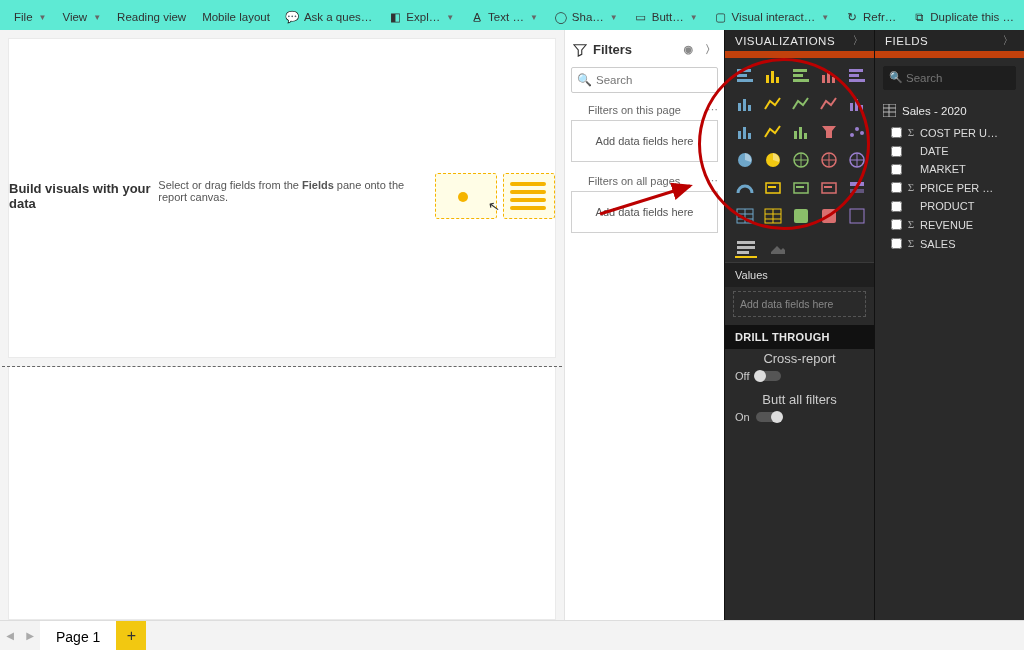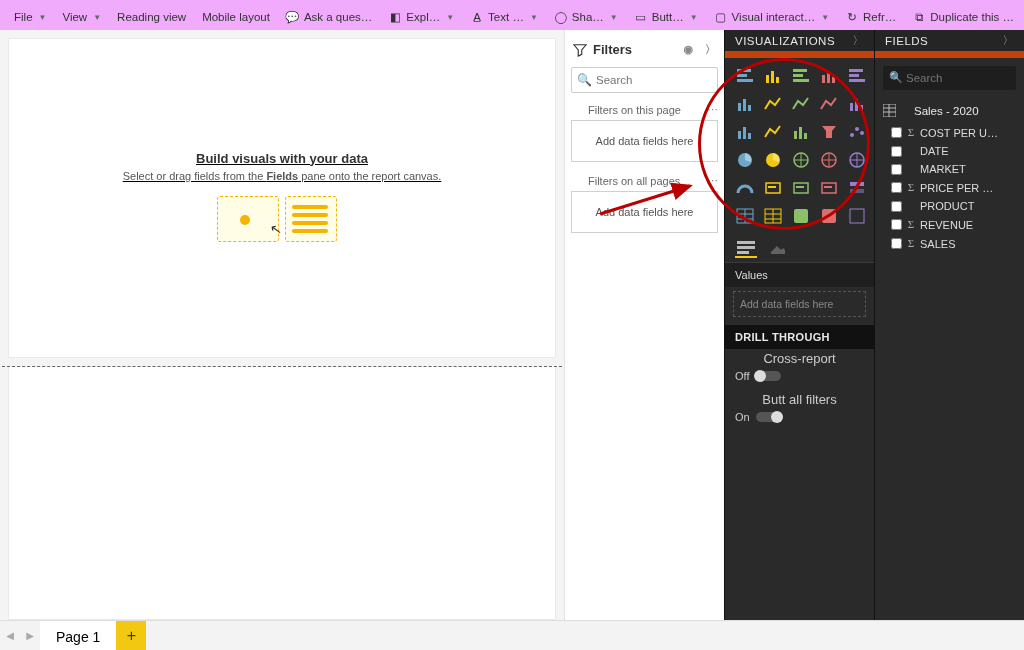--- a/index.html
+++ b/index.html
@@ -1,28 +1,28 @@
 <!DOCTYPE html>
 <html><head>
 <meta charset="utf-8">
 <style>
 * { margin:0; padding:0; box-sizing:border-box; font-family:"Segoe UI",Arial,sans-serif; }
 body { width:1024px; height:650px; overflow:hidden; background:#fff; position:relative; }
 
 
-.toolbar { height:30px; background:#f0abfc; border-bottom:1px solid #e0e0e0; display:flex; align-items:center; padding:17px 6px; font-size:11.5px; color:#323232; }
+.toolbar { height:30px; background:#5eead4; border-bottom:1px solid #e0e0e0; display:flex; align-items:center; padding:17px 6px; font-size:11.5px; color:#323232; }
 .toolbar .sep { width:10px; }
 .tb-item { display:flex; align-items:center; gap:4px; padding:0 8px; height:100%; cursor:pointer; white-space:nowrap; }
 .chev { font-size:8px; color:#666; margin-left:2px; }
 .tb-ico { width:14px; height:14px; display:inline-flex; align-items:center; justify-content:center; }
 
 
 .workspace { position:absolute; top:30px; bottom:30px; left:0; right:0; display:flex; }
 .canvas-col { flex:1; display:flex; flex-direction:column; background:#f4f4f4; position:relative; }
-.canvas-page { background:#fff; margin:8px; flex:0 0 320px; display:flex; flex-direction:column; align-items:center; justify-content:center; border:1px solid #eaeaea;text-decoration:underline; }
+.canvas-page { background:#fff; margin:8px; flex:0 0 320px; display:flex; align-items:center; justify-content:center; border:1px solid #eaeaea; }
 .canvas-title { font-size:13px; font-weight:600; color:#333; margin-bottom:4px; }
 .canvas-sub { font-size:11px; color:#555; margin-bottom:14px; }
 .canvas-sub b { font-weight:600; }
 .canvas-illus { width:130px; height:50px; display:flex; gap:6px; }
 .illus-box { border:1px dashed #f5b400; border-radius:3px; position:relative; }
 .illus-a { width:62px; height:46px; background:#fffde6; }
 .illus-b { width:52px; height:46px; background:#fffde6; }
 .illus-a::after, .illus-b::after { content:""; position:absolute; }
 .illus-a::after { left:22px; top:18px; width:10px; height:10px; border-radius:50%; background:#f5b400; }
 .illus-b::before { content:""; position:absolute; left:6px; top:8px; width:36px; height:4px; background:#f5b400; box-shadow:0 8px 0 #f5b400,0 16px 0 #f5b400,0 24px 0 #f5b400; border-radius:2px; }
@@ -61,21 +61,21 @@
 .d-drop{margin:4px 8px 8px 8px;border:1px dashed #555;padding:6px;font-size:10.5px;color:#888;}
 .d-hd{background:#111;color:#e8e8e8;padding:6px 10px;font-size:11px;font-weight:600;letter-spacing:.3px;}
 .d-row{padding:2px 10px;font-size:13px;color:#ccc;text-align:center;}
 .toggle{display:inline-flex;align-items:center;gap:6px;padding:2px 10px 8px 10px;font-size:11px;color:#ccc;}
 .tg-track{width:26px;height:10px;border-radius:6px;background:#555;position:relative;}
 .tg-knob{width:12px;height:12px;border-radius:50%;background:#ddd;position:absolute;top:-1px;}
 .tg-off .tg-knob{left:-1px;}
 .tg-on .tg-knob{right:-1px;}
 
 
-.tbl-hd{display:flex;align-items:center;gap:18px;padding:6px 8px;font-size:11.5px;color:#e8e8e8;}
+.tbl-hd{display:flex;align-items:center;gap:6px;padding:6px 8px;font-size:11.5px;color:#e8e8e8;}
 .fld{display:flex;align-items:center;gap:4px;padding:3px 8px 3px 16px;font-size:11px;color:#ddd;}
 .fld input[type=checkbox]{width:11px;height:11px;accent-color:#888;}
 .sigma{font-family:Cambria,serif;color:#aaa;font-size:11px;width:10px;text-align:center;}
 
 
 .pagebar{position:absolute;bottom:0;left:0;right:0;height:30px;background:#f3f3f3;border-top:1px solid #ddd;display:flex;align-items:stretch;}
 .pg-nav{width:20px;display:flex;align-items:center;justify-content:center;color:#aaa;font-size:10px;cursor:pointer;}
 .pg-tab{padding:10px 16px;display:flex;align-items:center;font-size:14px;background:#fff;border-top:2px solid transparent;cursor:pointer;}
 .pg-add{width:30px;display:flex;align-items:center;justify-content:center;background:#f2c811;color:#333;font-size:16px;cursor:pointer;}
 

